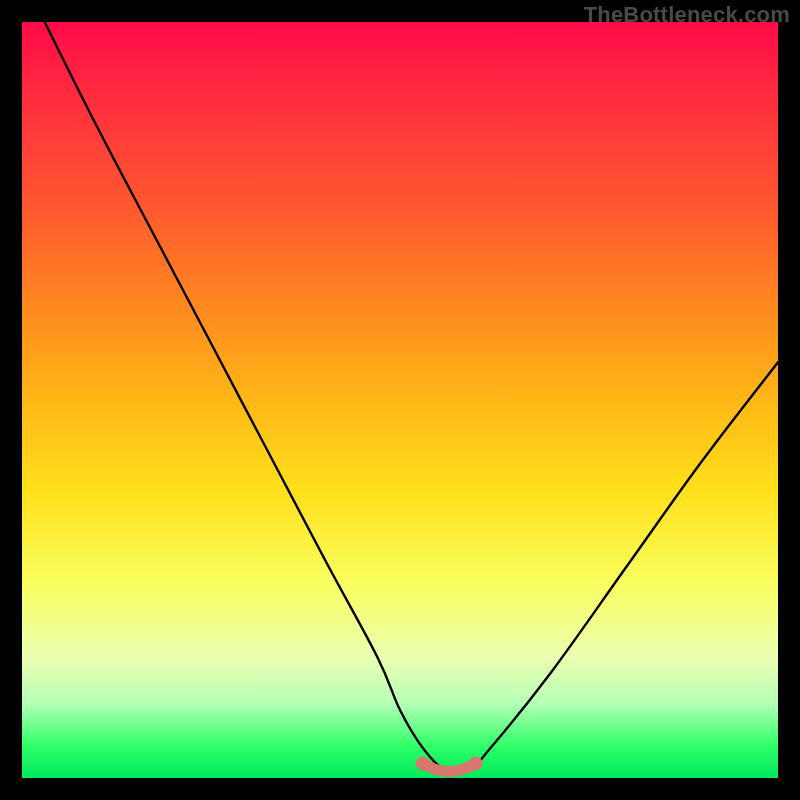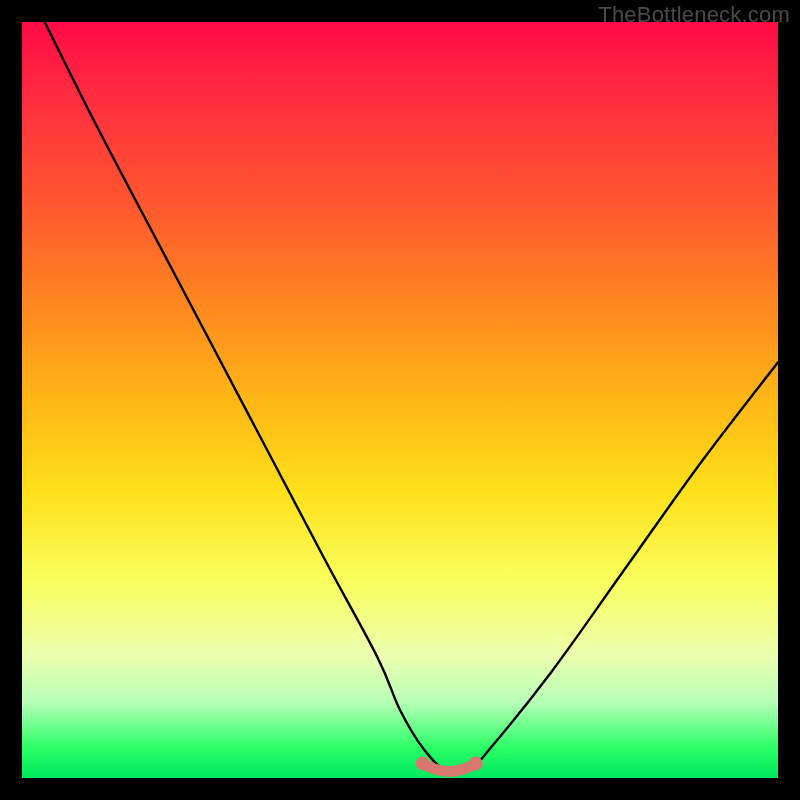--- a/index.html
+++ b/index.html
@@ -40,21 +40,21 @@
       #2bff66 96%,
       #00e85e 100%
     );
   }
   .watermark {
     position: absolute;
     top: 2px;
     right: 10px;
     color: #4a4a4a;
     font-size: 22px;
-    font-weight: 400;
+    font-weight: 700;
     letter-spacing: 0.2px;
     user-select: none;
   }
   svg.curve {
     position: absolute;
     left: 0;
     top: 0;
     width: 756px;
     height: 756px;
     overflow: visible;

